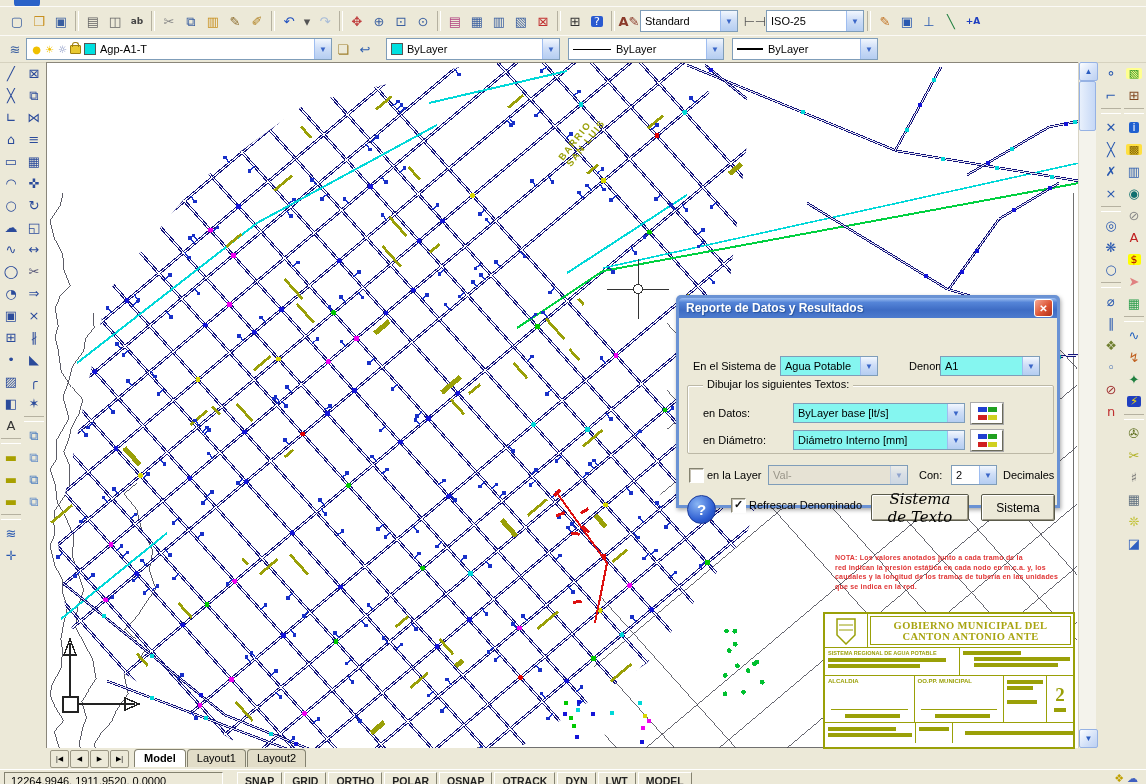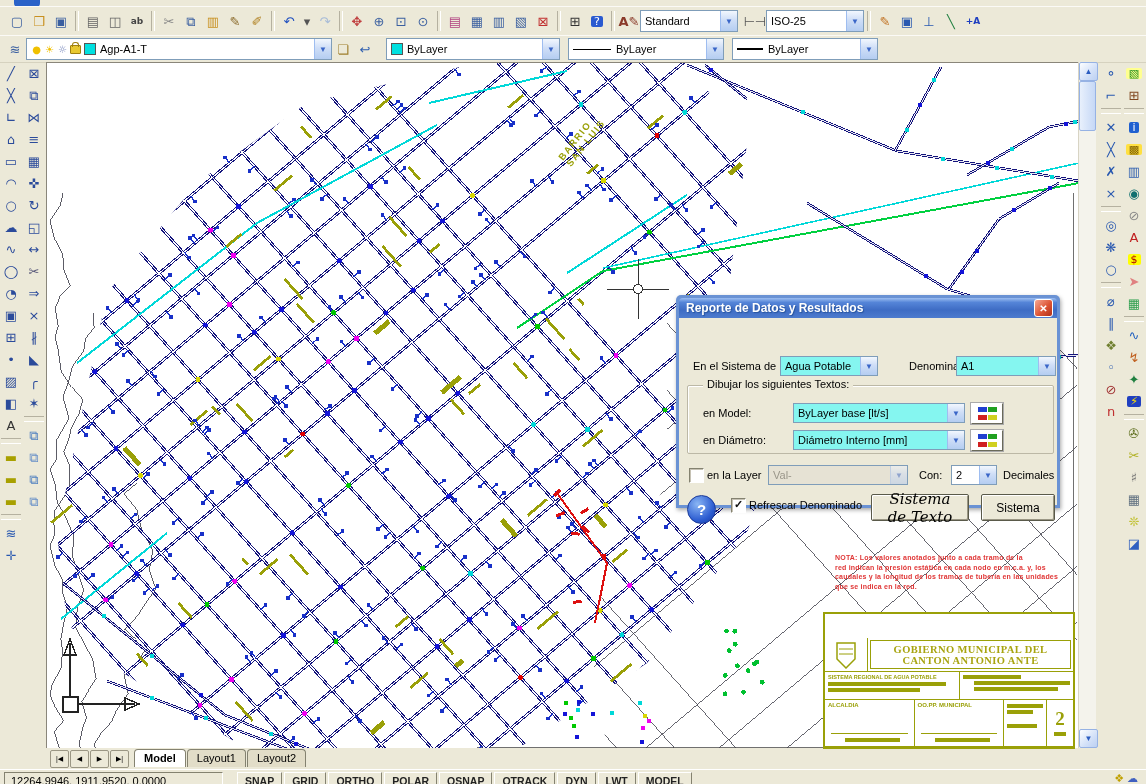--- a/index.html
+++ b/index.html
@@ -35,21 +35,21 @@
   
   #canvas{position:absolute;left:46px;top:62px;width:1032px;height:686px;background:#fff;
           border-left:1px solid #8a867a;border-top:1px solid #8a867a;overflow:hidden;}
   #map-svg{position:absolute;left:0;top:0;shape-rendering:crispEdges;}
   #map-nota{position:absolute;left:788px;top:490px;width:230px;color:#e03636;font-size:7px;
             line-height:9.5px;font-weight:bold;letter-spacing:.2px;z-index:2;}
   
   #titleblock{position:absolute;left:776px;top:549px;width:248px;height:133px;background:#fff;
               border:2px solid #9aa008;z-index:2;color:#9aa008;}
   #titleblock .bar{height:4px;background:#9aa008;margin:2px 3px;}
-  .tb-head{display:flex;height:33px;border-bottom:1px solid #9aa008;margin-top:24px;}
+  .tb-head{display:flex;height:33px;border-bottom:1px solid #9aa008;}
   .tb-crest{width:42px;border-right:1px solid #9aa008;display:flex;align-items:center;justify-content:center;}
   .tb-title{flex:1;margin:2px;border:1px solid #9aa008;display:flex;flex-direction:column;align-items:center;
             justify-content:center;font-weight:bold;font-size:10.5px;line-height:11px;color:#a8a410;
             font-family:"Liberation Serif",serif;letter-spacing:.4px;white-space:nowrap;}
   .tb-row2{display:flex;height:27px;border-bottom:1px solid #9aa008;}
   .tb-row2 .cell{padding-top:1px;}
   .tb-row2 .c1{width:138px;border-right:1px solid #9aa008;}
   .tb-row2 .c2{flex:1;}
   .tb-olivetext{font-size:5.5px;font-weight:bold;margin:1px 3px 0;white-space:nowrap;overflow:hidden;}
   .tb-row3{display:flex;height:46px;border-bottom:1px solid #9aa008;}
@@ -1536,29 +1536,29 @@
     <span id="dlg-title">Reporte de Datos y Resultados</span>
     <div id="dlg-close">✕</div>
   </div>
   <div id="dlg-body">
     <span class="dlabel" style="left:14px;top:42px">En el Sistema de</span>
     <div class="dcombo" style="left:101px;top:38px;width:98px">
       <span class="ctext">Agua Potable</span>
       <span class="carrow">▼</span>
     </div>
     <span class="dlabel" style="left:230px;top:42px">Denominado</span>
-    <div class="dcombo" style="left:277px;top:38px;width:100px">
+    <div class="dcombo" style="left:261px;top:38px;width:100px">
       <span class="ctext">A1</span>
       <span class="carrow">▼</span>
     </div>
 
     <div class="groupbox"></div>
     <span class="grouplegend">Dibujar los siguientes Textos:</span>
 
-    <span class="dlabel" style="left:24px;top:89px">en Model:</span>
+    <span class="dlabel" style="left:24px;top:89px">en Datos:</span>
     <div class="dcombo" style="left:114px;top:85px;width:172px">
       <span class="ctext">ByLayer base [lt/s]</span>
       <span class="carrow">▼</span>
     </div>
     <div class="tablebtn" style="left:292px;top:85px">
       <i style="background:#2040d0"></i>
         <i style="background:#20a020"></i>
         <i style="background:#d02020"></i>
         <i style="background:#d0d020"></i>
     </div>

